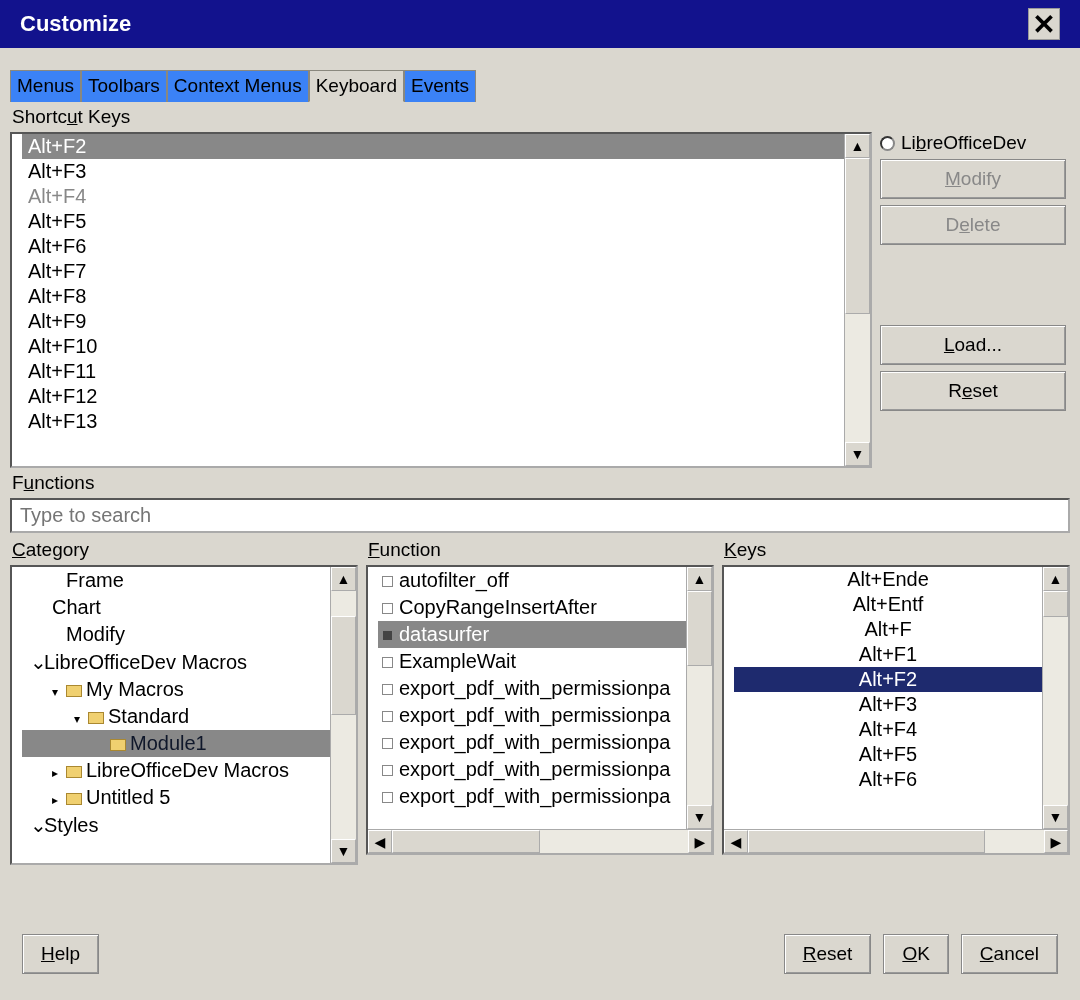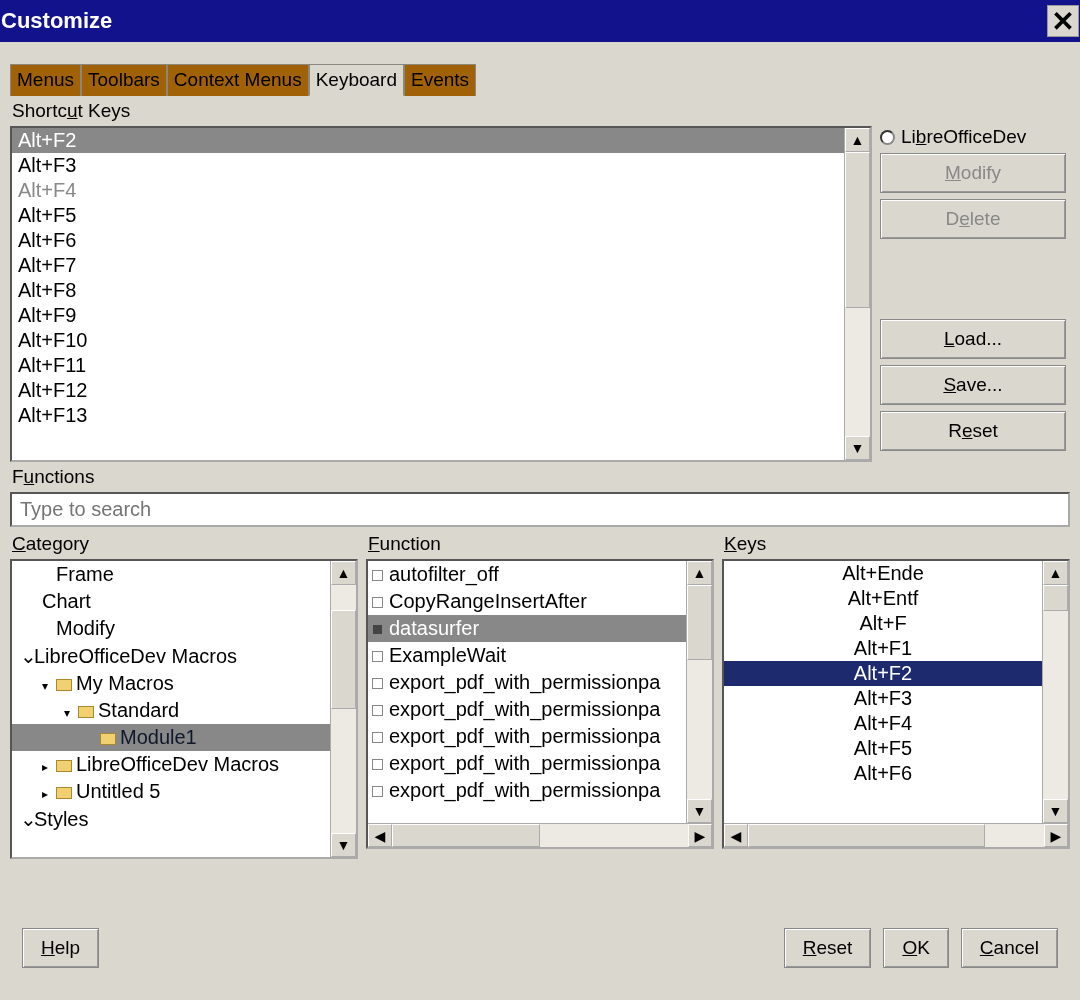--- a/index.html
+++ b/index.html
@@ -9,62 +9,62 @@
   background: #dad7cf;
   width: 1080px;
   height: 1000px;
   overflow: hidden;
 }
 .titlebar {
   background: #12128d;
   color: white;
   font-weight: bold;
   font-size: 22px;
-  padding: 10px 1px;
+  padding: 10px 20px;
   display: flex;
   justify-content: space-between;
   align-items: center;
-  height: 42px;
+  height: 48px;
 }
 .close-x {
   background: #dad7cf;
   color: black;
   width: 32px;
   height: 32px;
   display: flex;
   align-items: center;
   justify-content: center;
   font-size: 28px;
   font-weight: bold;
   border: 1px solid #999;
   cursor: pointer;
 }
 .dialog-body { padding: 10px 10px 0 10px; display: flex; flex-direction: column; height: 940px; }
 .tabs { display: flex; margin-top: 12px; }
 .tab {
   padding: 4px 6px;
   border: 1px solid #8a887e;
   border-bottom: none;
-  background: #a16207;
+  background: #3b82f6;
   cursor: pointer;
   font-size: 19px;
 }
 .tab.active { background: #dad7cf; border-bottom: 1px solid #dad7cf; position: relative; z-index: 1; }
 .section-label { font-size: 19px; padding: 4px 2px; }
 .u { text-decoration: underline; }
 .top-area { display: flex; gap: 4px; }
 .shortcut-list-wrap { flex: 1; display: flex; flex-direction: column; }
 .listbox {
   border: 2px inset #aaa;
   background: white;
   overflow: hidden;
   position: relative;
 }
 .shortcut-list { height: 336px; display: flex; }
-.list-inner { flex: 1; overflow: hidden; }
+.list-inner { flex: 1; overflow: hidden; margin-left: 10px; }
 .list-item { padding: 1px 6px; font-size: 20px; cursor: default; }
 .list-item.selected-gray { background: #888; color: white; }
 .list-item.selected-blue { background: #1e2a6e; color: white; }
 .list-item.disabled { color: #888; }
 .vscroll {
   width: 26px;
   background: #dad7cf;
   border-left: 1px solid #aaa;
   display: flex;
   flex-direction: column;
@@ -178,21 +178,20 @@
     <div class="right-col">
       <div style="height:28px"></div>
       <div class="radio-row">
         <span class="radio-dot"></span>
         <span>Li<span class="u">b</span>reOfficeDev</span>
       </div>
       <div class="btn disabled"><span class="u">M</span>odify</div>
       <div class="btn disabled">D<span class="u">e</span>lete</div>
       <div class="btn-spacer"></div>
       <div class="btn"><span class="u">L</span>oad...</div>
-      <div class="btn"><span class="u">S</span>ave...</div>
       <div class="btn">R<span class="u">e</span>set</div>
     </div>
   </div>
 
   <div class="section-label">F<span class="u">u</span>nctions</div>
   <input class="search-input" placeholder="Type to search" style="">
 
   <div class="three-col" style="height:330px;">
     <div class="col">
       <div class="section-label"><span class="u">C</span>ategory</div>

